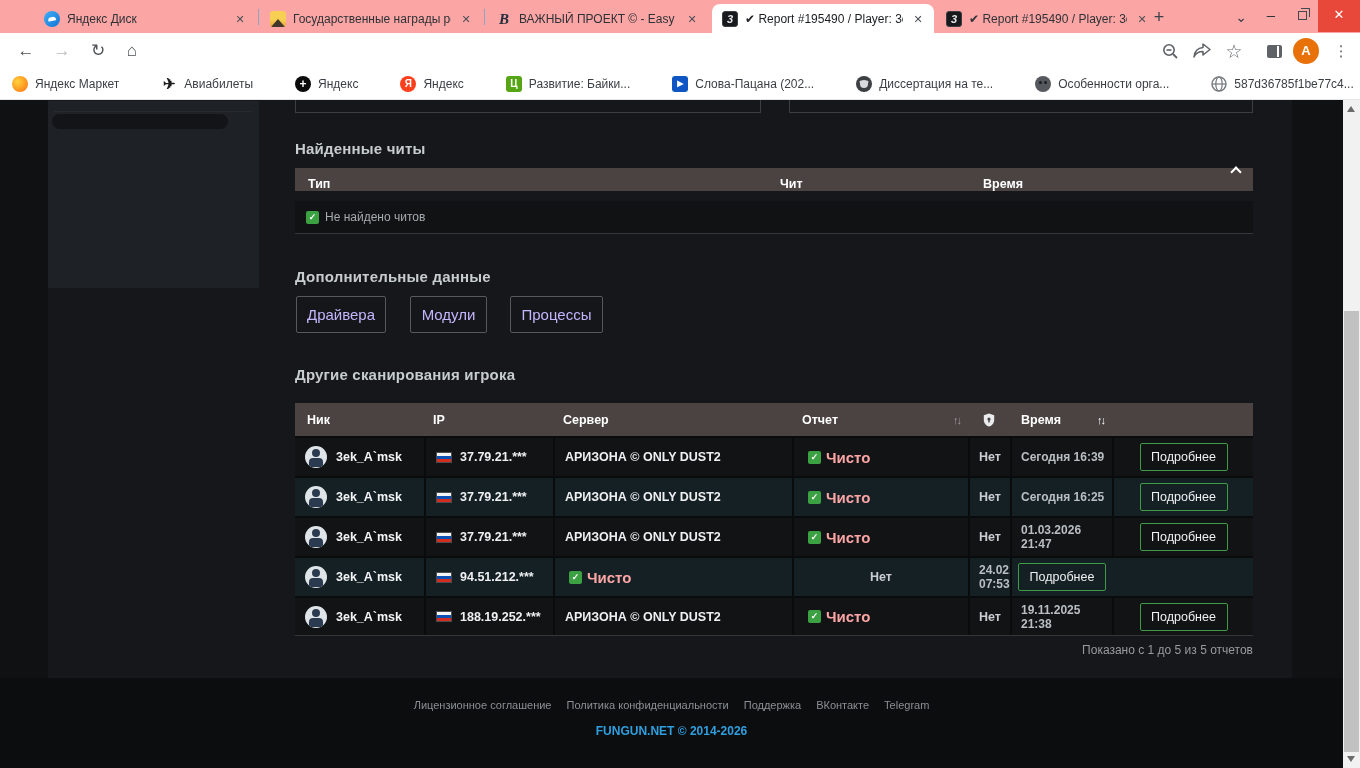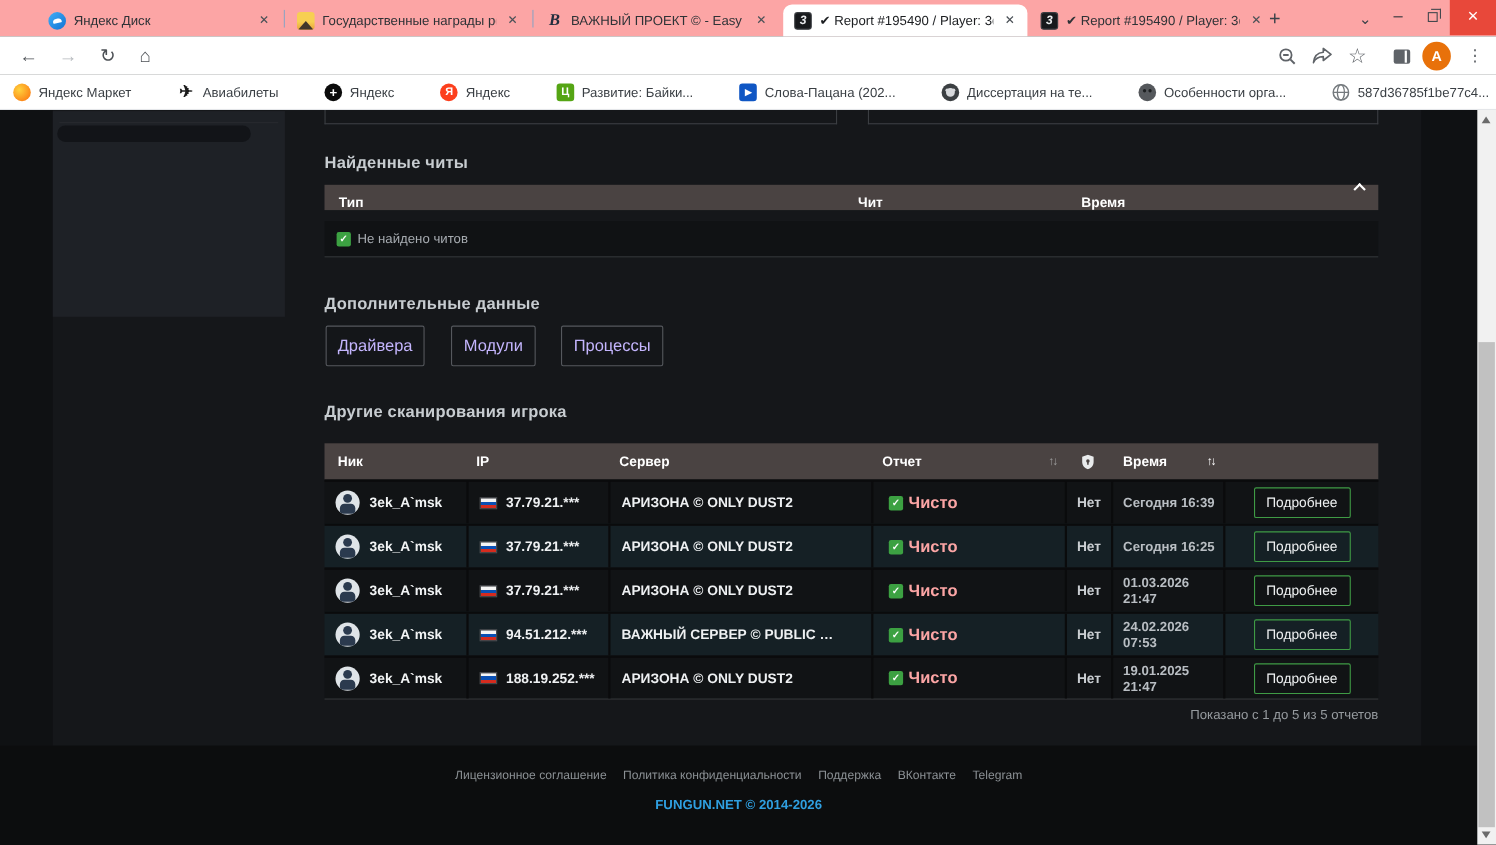--- a/index.html
+++ b/index.html
@@ -401,23 +401,20 @@
       </div>
       <div class="t2grid trow alt" style="top:456px;">
         <div>
             <span class="pav"></span>
             <span class="nick">3ek_A`msk</span>
           </div>
         <div>
             <span class="flag"></span>
             <span class="ipt">94.51.212.***</span>
           </div>
-        <div>
-            <span class="srv">ВАЖНЫЙ СЕРВЕР © PUBLIC …</span>
-          </div>
         <div class="c-report">
             <span class="chk"><span>✓</span></span>
             <span class="clean">Чисто</span>
           </div>
         <div>
             <span class="ban-no">Нет</span>
           </div>
         <div>
             <span class="time">24.02.2026 07:53</span>
           </div>
@@ -438,21 +435,21 @@
             <span class="srv">АРИЗОНА © ONLY DUST2</span>
           </div>
         <div class="c-report">
             <span class="chk"><span>✓</span></span>
             <span class="clean">Чисто</span>
           </div>
         <div>
             <span class="ban-no">Нет</span>
           </div>
         <div>
-            <span class="time">19.01.2025 21:47</span>
+            <span class="time">19.11.2025 21:38</span>
           </div>
         <div>
             <button class="det">Подробнее</button>
           </div>
       </div>
 
       <div id="summary">Показано с 1 до 5 из 5 отчетов</div>
     </div>
 
     <div id="footer">

